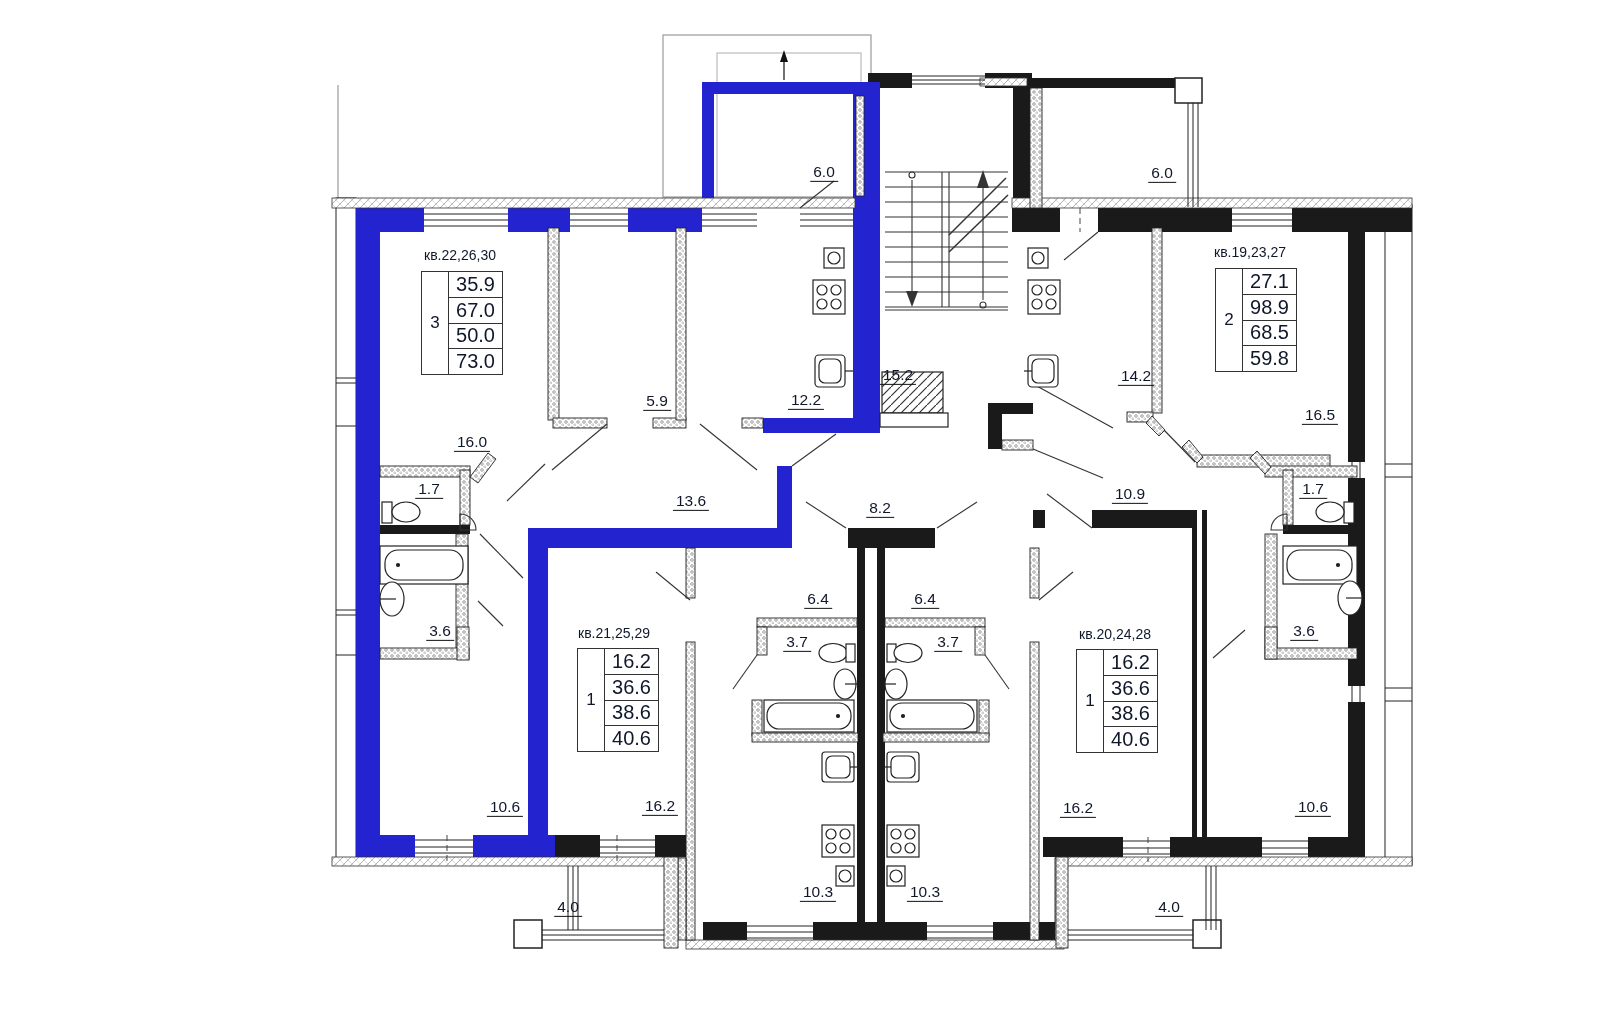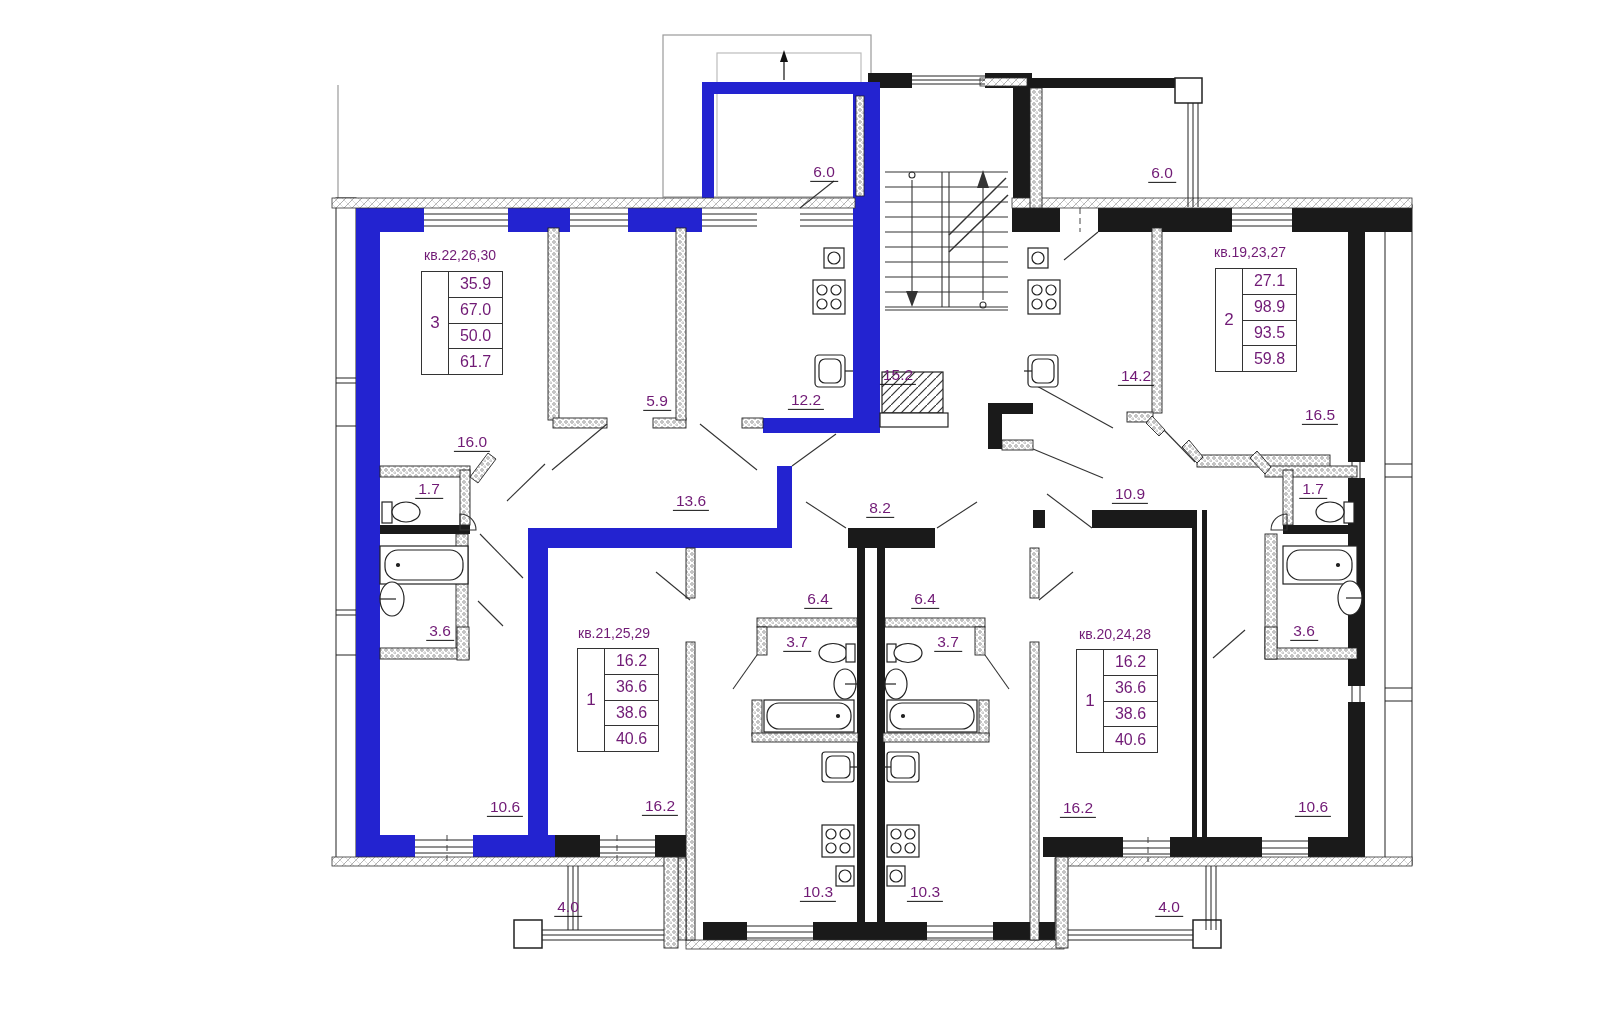--- a/index.html
+++ b/index.html
@@ -1,25 +1,25 @@
 <!DOCTYPE html>
 <html><head>
 <meta charset="utf-8">
 <style>
   html,body{margin:0;padding:0;background:#fff;}
   .plan{position:relative;width:1600px;height:1017px;background:#fff;overflow:hidden;
-        font-family:"Liberation Sans",sans-serif;color:#701a75;}
+        font-family:"Liberation Sans",sans-serif;color:#0f172a;}
   .plan svg{position:absolute;left:0;top:0;}
   .rl{position:absolute;transform:translate(-50%,-50%);font-size:15.5px;line-height:1.05;
       border-bottom:1.5px solid #111;padding:0 3px 1px;white-space:nowrap;}
   .apt-header{position:absolute;transform:translate(-50%,-50%);font-size:14px;white-space:nowrap;}
   .apt-table{position:absolute;display:flex;width:82px;height:104px;border:1.4px solid #333;background:#fff;box-sizing:border-box;}
   .apt-rooms{width:26px;border-right:1.4px solid #333;display:flex;align-items:center;justify-content:center;font-size:17px;}
   .apt-vals{flex:1;display:flex;flex-direction:column;}
-  .apt-vals .v{flex:1;display:flex;align-items:center;justify-content:center;border-bottom:1.4px solid #333;font-size:16px;}
+  .apt-vals .v{flex:1;display:flex;align-items:center;justify-content:center;border-bottom:1.4px solid #333;font-size:20px;}
   .apt-vals .v:last-child{border-bottom:none;}
 </style>
 </head>
 <body>
 
 <div class="plan">
 
 <svg width="1600" height="1017" viewBox="0 0 1600 1017">
   <defs>
     <pattern id="pebble" width="6" height="6" patternUnits="userSpaceOnUse">
@@ -412,31 +412,31 @@
   <div class="rl" style="left:568px;top:908px">4.0</div>
   <div class="rl" style="left:1169px;top:908px">4.0</div>
 
   <div class="apt-header" style="left:460px;top:255px">кв.22,26,30</div>
   <div class="apt-table" style="left:421px;top:271px">
     <div class="apt-rooms">3</div>
     <div class="apt-vals">
       <div class="v">35.9</div>
       <div class="v">67.0</div>
       <div class="v">50.0</div>
-      <div class="v">61.7</div>
+      <div class="v">73.0</div>
     </div>
   </div>
 
   <div class="apt-header" style="left:1250px;top:252px">кв.19,23,27</div>
   <div class="apt-table" style="left:1215px;top:268px">
     <div class="apt-rooms">2</div>
     <div class="apt-vals">
       <div class="v">27.1</div>
       <div class="v">98.9</div>
-      <div class="v">93.5</div>
+      <div class="v">68.5</div>
       <div class="v">59.8</div>
     </div>
   </div>
 
   <div class="apt-header" style="left:614px;top:633px">кв.21,25,29</div>
   <div class="apt-table" style="left:577px;top:648px">
     <div class="apt-rooms">1</div>
     <div class="apt-vals">
       <div class="v">16.2</div>
       <div class="v">36.6</div>

